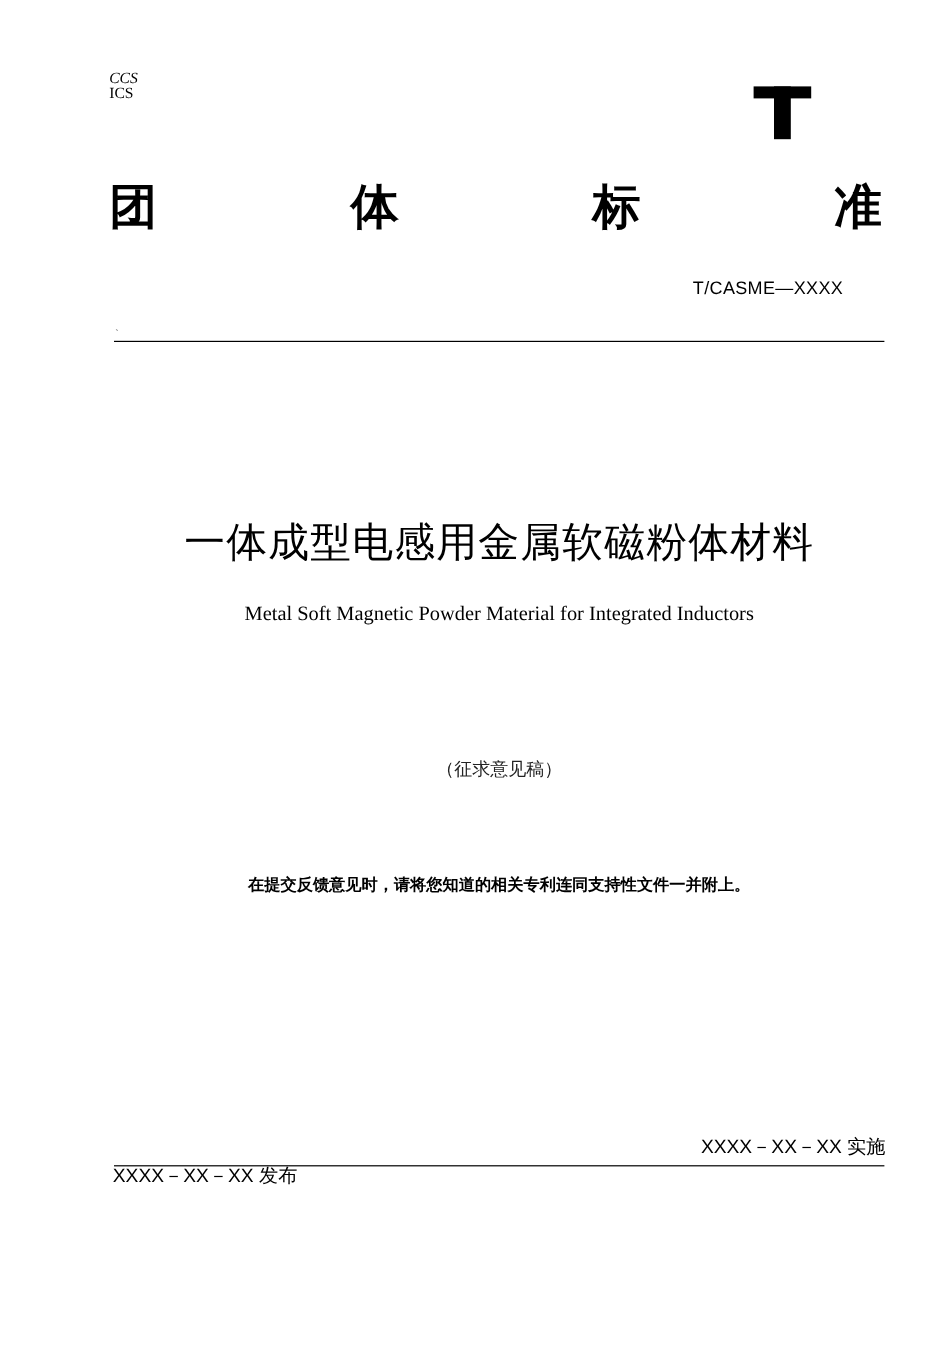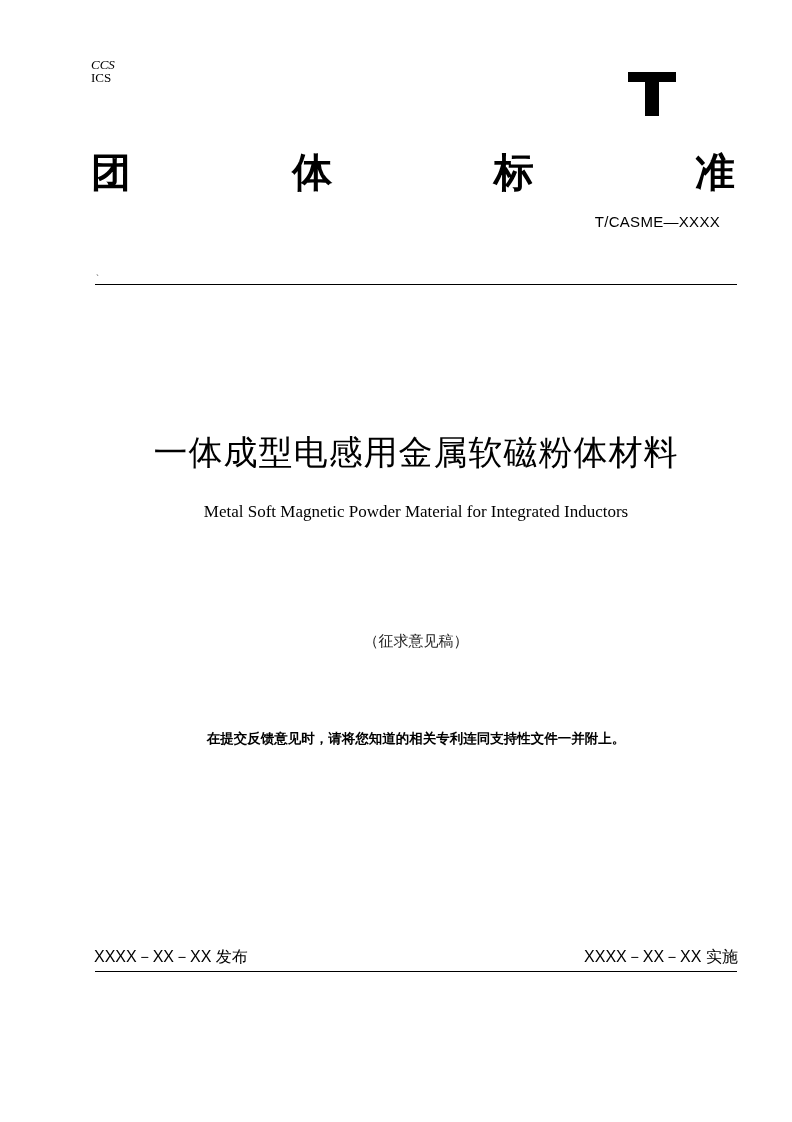--- a/index.html
+++ b/index.html
@@ -12,33 +12,33 @@
     .ics { left:91px; top:38px; font-size:13px; line-height:18px;margin-top:31px; }
     .ccs { left:91px; top:56px; font-size:13px; line-height:18px;font-style:italic; }
 
     .t-logo { left:628px; top:66px; width:52px; height:56px; }
     .t-logo .bar { position:absolute; left:0; top:6px; width:48px; height:10px; background:#000; }
     .t-logo .stem { position:absolute; left:17px; top:6px; width:14px; height:44px; background:#000; }
 
     .org-title { left:91px; top:148px; width:644px; height:50px; display:flex; justify-content:space-between; align-items:center; font-size:40px; line-height:50px; font-weight:bold; }
     .org-title span { display:block; }
 
-    .std-no { left:560px; top:213px; width:160px; text-align:right; font-size:15px; letter-spacing:0.3px; }
+    .std-no { left:560px; top:232px; width:160px; text-align:center; font-size:15px; letter-spacing:0.3px; }
 
     .tick { left:96px; top:274px; font-size:9px; line-height:9px; color:#555; }
     .rule-top { left:95px; top:284px; width:642px; height:0; border-top:1.3px solid #000; }
 
     .title-cn { left:0; top:428px; width:832px; text-align:center; font-size:34px; line-height:48px; letter-spacing:1px; }
     .title-en { left:0; top:500px; width:832px; text-align:center; font-size:17px; line-height:24px; }
 
     .draft { left:0; top:630px; width:832px; text-align:center; font-size:15px; line-height:22px; color:#222; }
 
     .notice { left:0; top:728px; width:832px; text-align:center; font-size:13.5px; line-height:20px; font-weight:bold; }
 
-    .date-left { left:94px; top:946px; font-size:16px; line-height:22px; }
+    .date-left { left:94px; top:970px; font-size:16px; line-height:22px; }
     .date-right { left:584px; top:946px; width:154px; text-align:center; font-size:16px; line-height:22px; }
     .rule-bottom { left:95px; top:971px; width:642px; height:0; border-top:1.3px solid #000; }
   </style>
 </head>
 <body>
 
 <div class="abs serif ics">ICS</div>
 <div class="abs serif ccs">CCS</div>
 
 <div class="abs t-logo">

